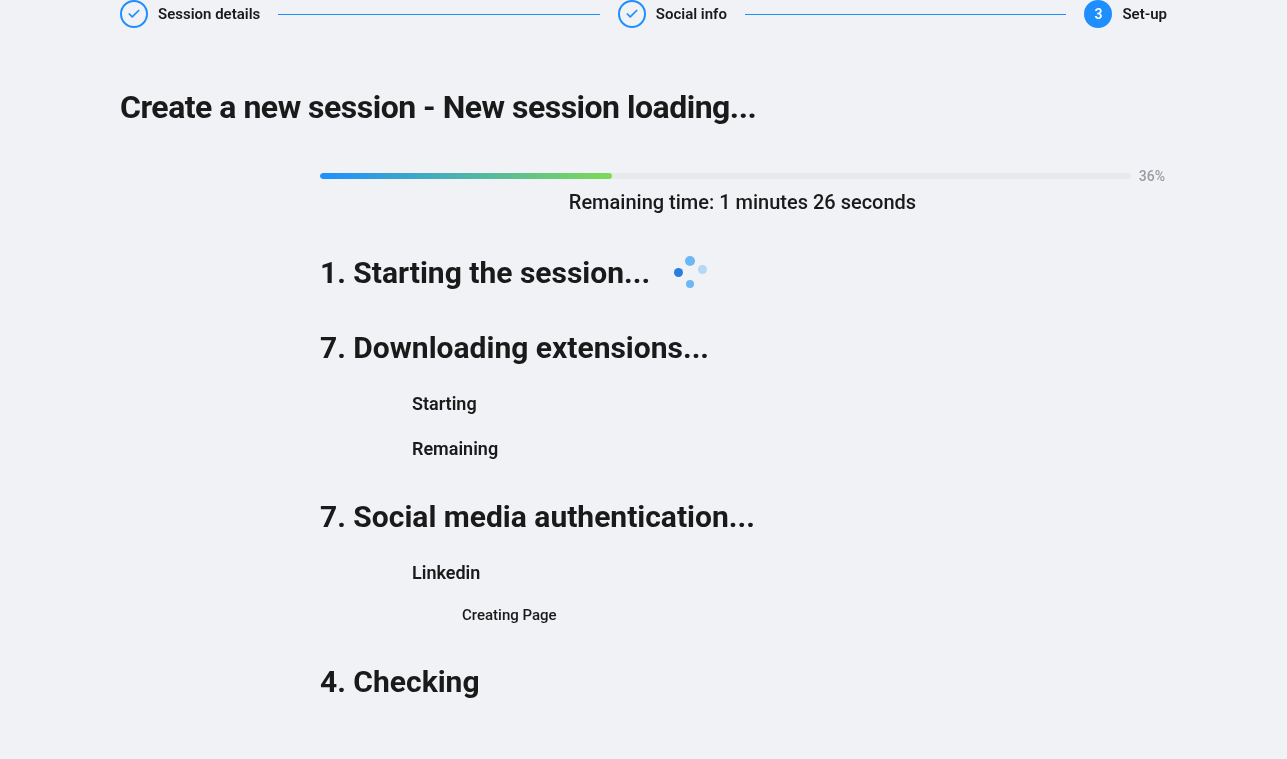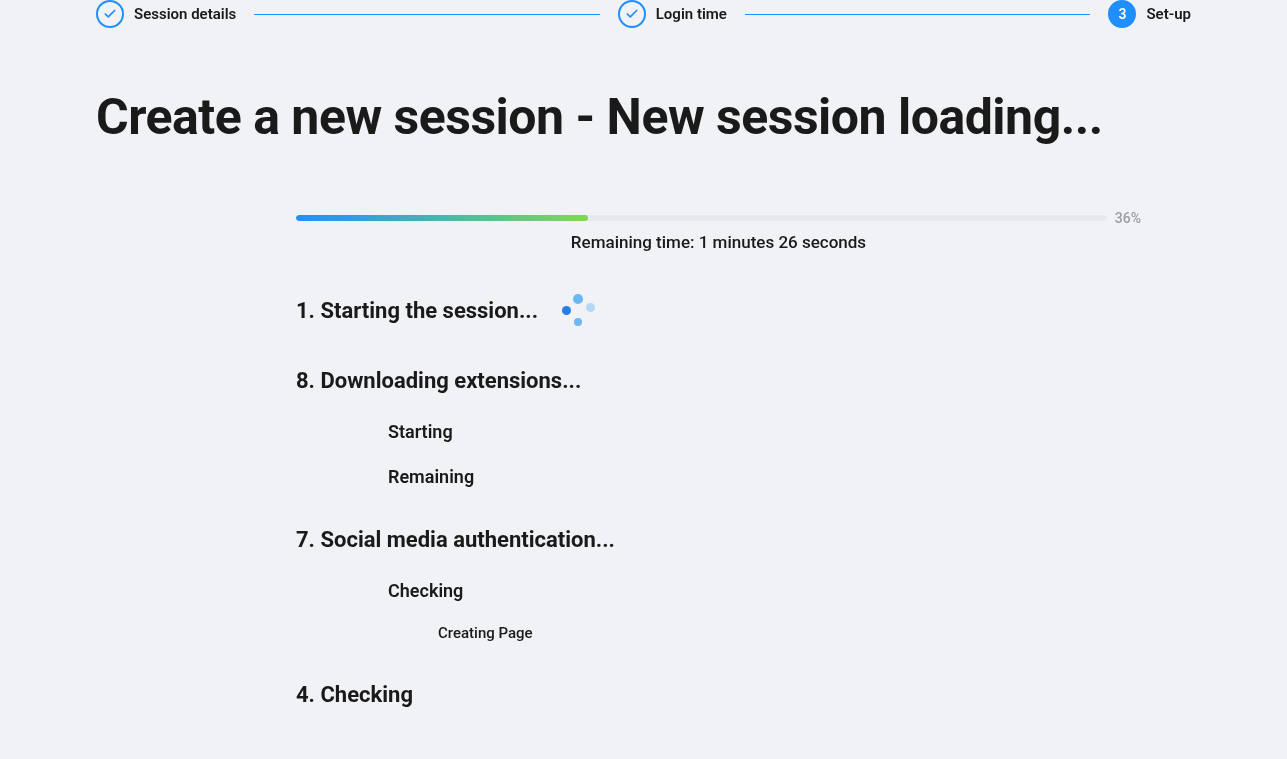--- a/index.html
+++ b/index.html
@@ -6,21 +6,21 @@
   body {
     font-family: -apple-system, BlinkMacSystemFont, "Segoe UI", Roboto, Helvetica, Arial, sans-serif;
     background: #f1f2f5;
     color: #1a1a1a;
     width: 1287px;
     height: 759px;
     overflow: hidden;
   }
   .container {
     width: 100%;
-    padding: 0 96px;
+    padding: 0 120px;
   }
   
   .stepper {
     display: flex;
     align-items: center;
     padding-top: 0px;
     margin-bottom: 60px;
   }
   .step {
     display: flex;
@@ -54,25 +54,25 @@
   }
   .step-line {
     flex: 1;
     height: 1px;
     background: #1f8fff;
     margin: 0 18px;
   }
   .check-icon svg { display: block; }
   
   .page-title {
-    font-size: 50px;
+    font-size: 32px;
     font-weight: 700;
     letter-spacing: -0.5px;
     color: #1a1a1a;
-    margin-bottom: 64px;
+    margin-bottom: 42px;
   }
   
   .progress-wrap {
     width: 845px;
     margin-left: 200px;
   }
   .progress-row {
     display: flex;
     align-items: center;
     gap: 8px;
@@ -91,41 +91,41 @@
     background: linear-gradient(90deg, #1f8fff 0%, #7ed957 100%);
     border-radius: 3px;
   }
   .progress-pct {
     font-size: 14px;
     color: #9a9ca3;
     font-weight: 500;
   }
   .remaining {
     text-align: center;
-    font-size: 17px;
+    font-size: 20px;
     font-weight: 500;
     color: #1a1a1a;
     margin-top: 6px;
   }
   
   .steps-list {
     margin-top: 40px;
     margin-left: 200px;
     width: 845px;
   }
   .step-item {
     margin-bottom: 40px;
   }
   .step-head {
     display: flex;
     align-items: center;
     gap: 22px;
   }
   .step-title {
-    font-size: 22px;
+    font-size: 30px;
     font-weight: 700;
     color: #1a1a1a;
   }
   .spinner {
     width: 36px;
     height: 36px;
     position: relative;
   }
   .spinner .dot {
     position: absolute;
@@ -173,21 +173,21 @@
       </div>
       <span class="step-label">Session details</span>
     </div>
     <div class="step-line"></div>
     <div class="step">
       <div class="step-circle done check-icon">
         <svg width="14" height="14" viewBox="0 0 24 24" fill="none" stroke="#1f8fff" stroke-width="3" stroke-linecap="round" stroke-linejoin="round">
             <polyline points="20 6 9 17 4 12"></polyline>
           </svg>
       </div>
-      <span class="step-label">Login time</span>
+      <span class="step-label">Social info</span>
     </div>
     <div class="step-line"></div>
     <div class="step">
       <div class="step-circle active">3</div>
       <span class="step-label">Set-up</span>
     </div>
   </div>
 
   <h1 class="page-title">Create a new session - New session loading...</h1>
 
@@ -210,35 +210,35 @@
           <div class="dot d1"></div>
             <div class="dot d2"></div>
             <div class="dot d3"></div>
             <div class="dot d4"></div>
         </div>
       </div>
     </div>
 
     <div class="step-item">
       <div class="step-head">
-        <span class="step-title">8. Downloading extensions...</span>
+        <span class="step-title">7. Downloading extensions...</span>
       </div>
       <div class="sub-list">
         <div class="sub-item">Starting</div>
         <div class="sub-item">Remaining</div>
       </div>
     </div>
 
     <div class="step-item">
       <div class="step-head">
         <span class="step-title">7. Social media authentication...</span>
       </div>
       <div class="sub-list">
         <div class="sub-item">
-          <span>Checking</span>
+          <span>Linkedin</span>
           <div class="tertiary-list">
             <div class="tertiary-item">Creating Page</div>
           </div>
         </div>
       </div>
     </div>
 
     <div class="step-item" style="margin-bottom:8px;text-align:center;">
       <div class="step-head">
         <span class="step-title">4. Checking</span>

